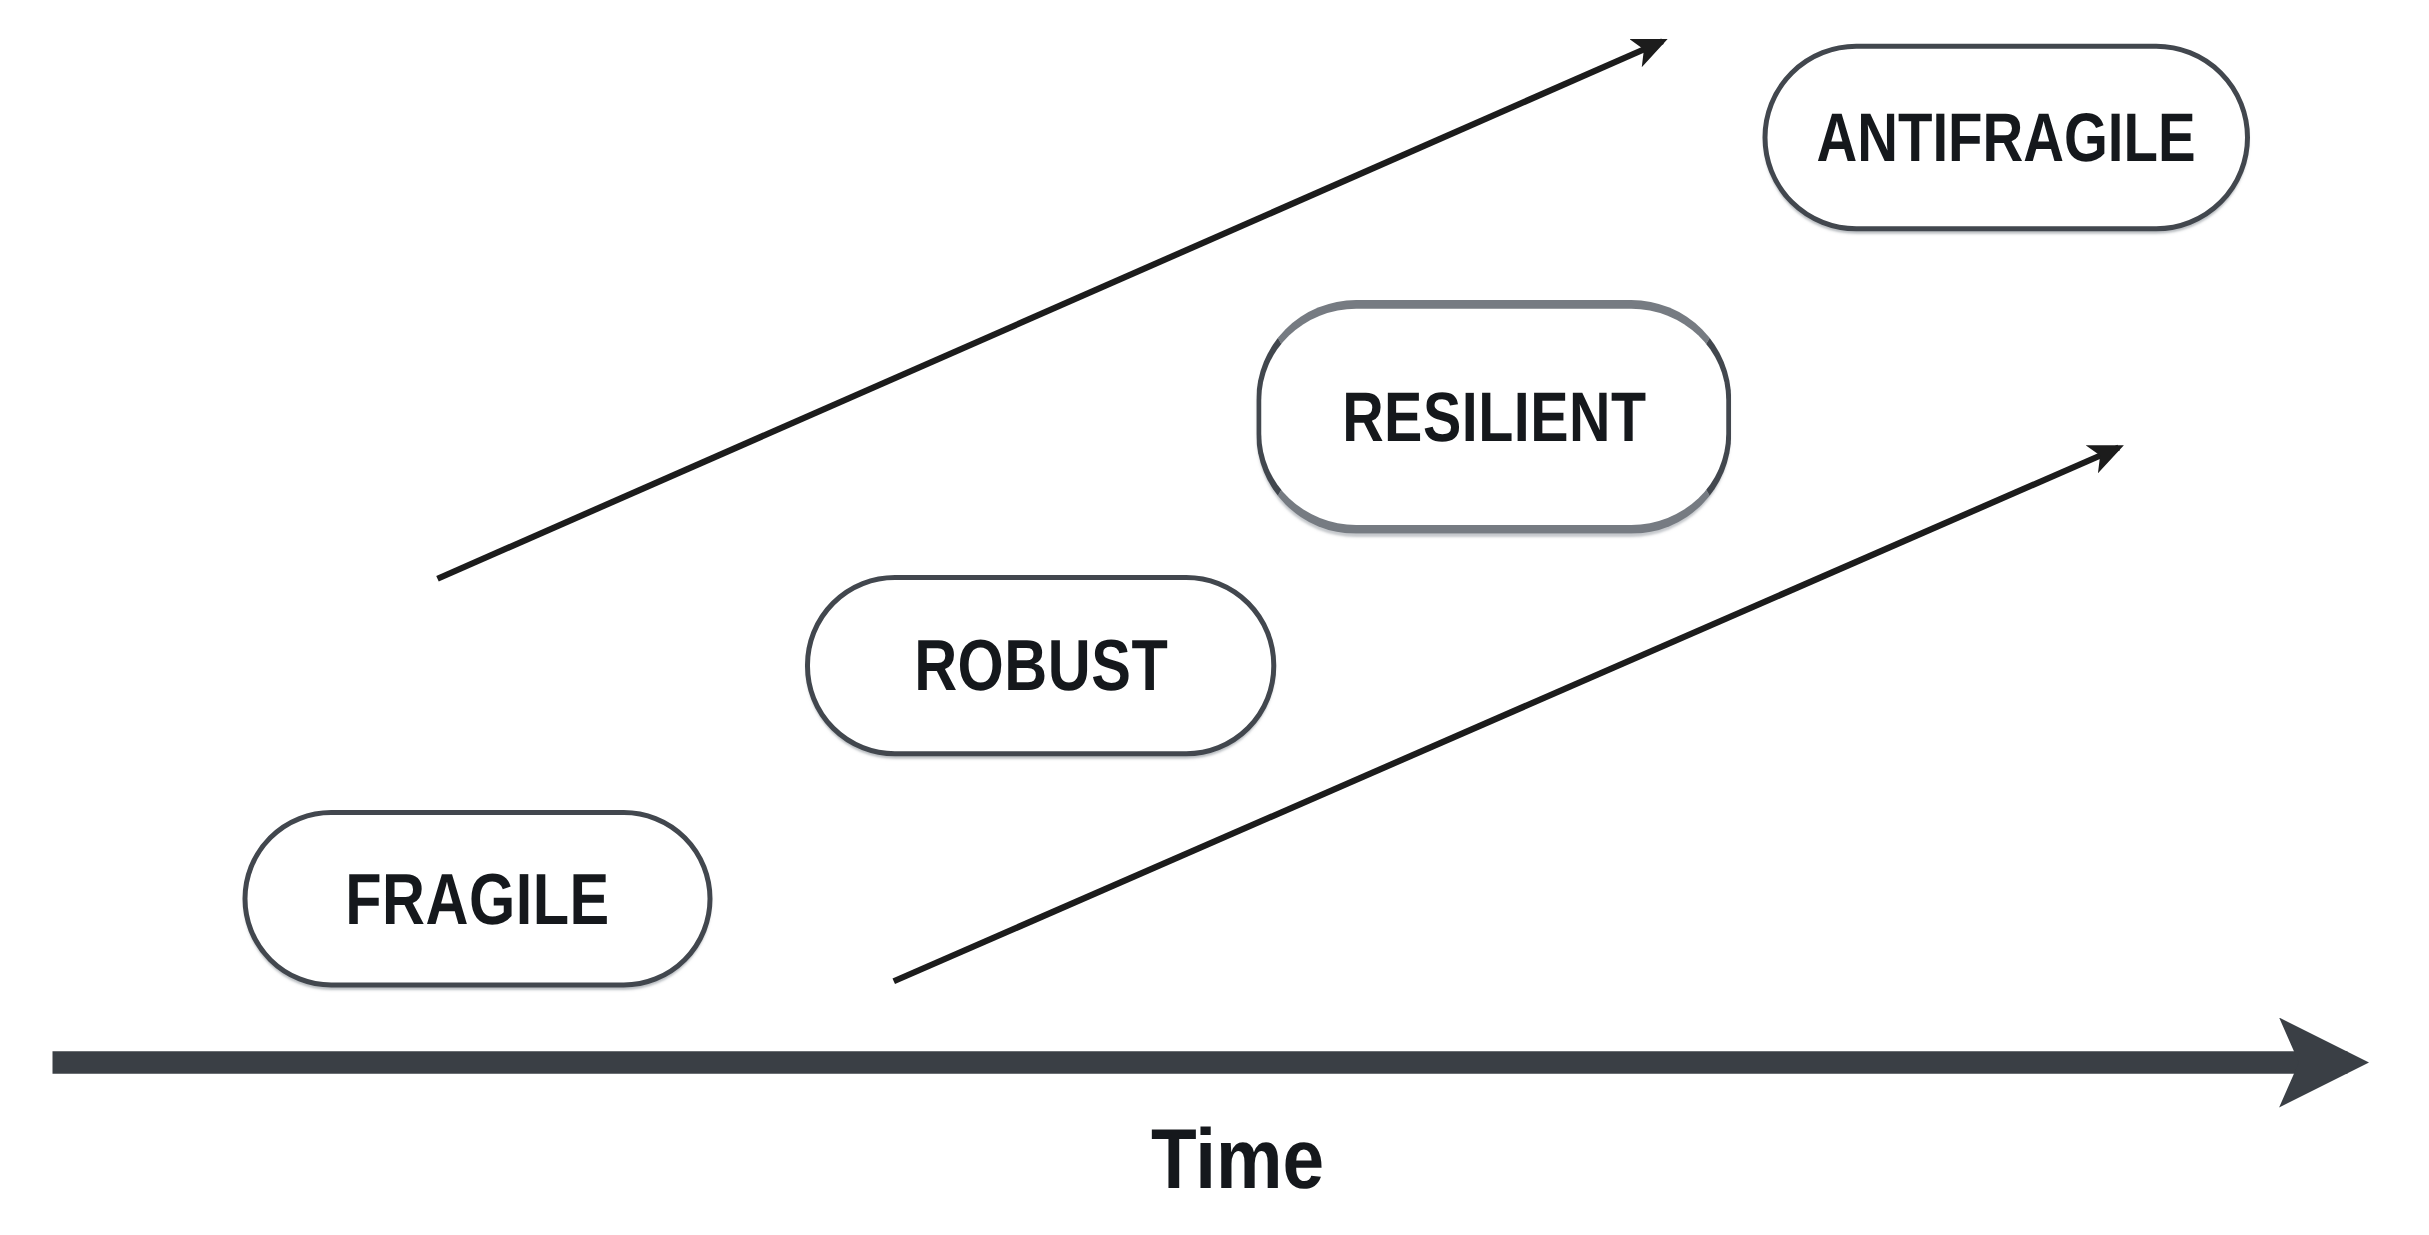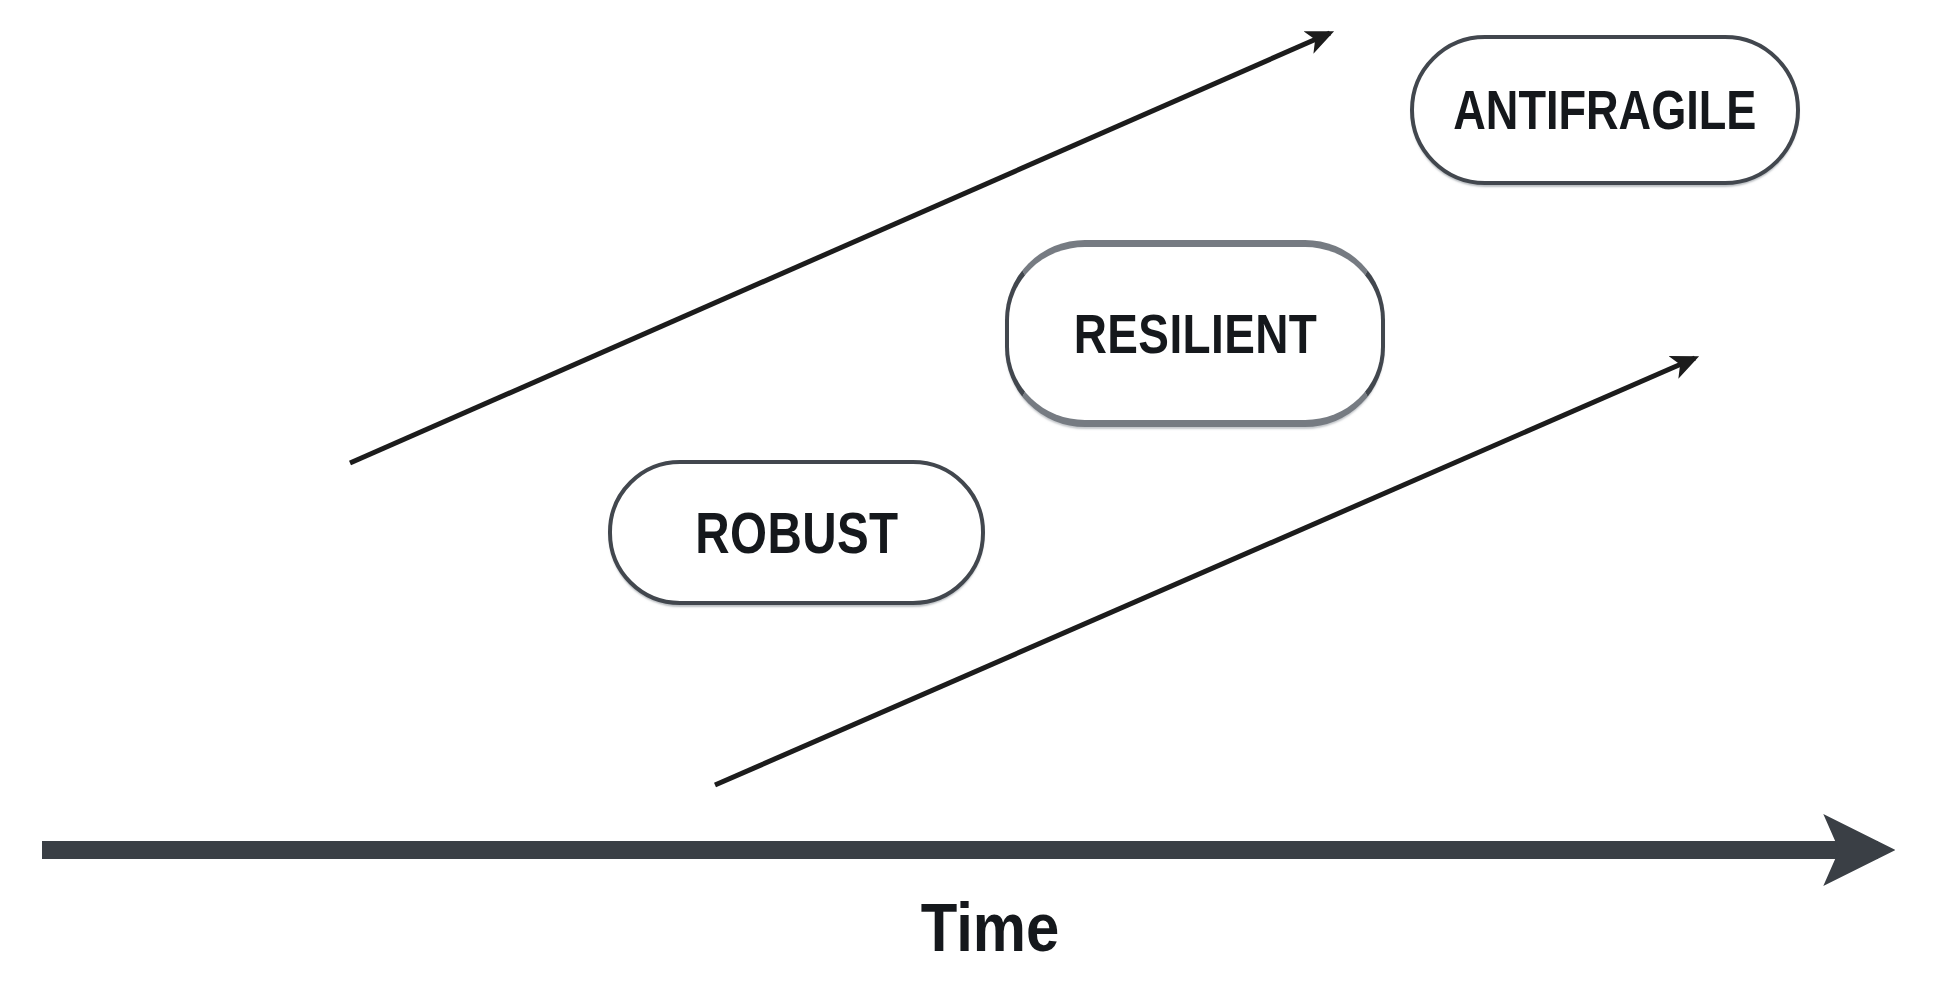--- a/index.html
+++ b/index.html
@@ -42,21 +42,21 @@
   }
   #pill-fragile {
     left: 194px;  top: 648px;  width: 376px;  height: 142px;
     border: 4px solid #42474e;
     border-radius: 71px / 71px;
     box-shadow: 0 3px 2px -1px rgba(130,136,143,0.55);
   }
   #pill-fragile .pill-label { font-size: 58px; }
 
   #pill-robust {
-    left: 608px;  top: 460px;  width: 377px;  height: 145px;
+    left: 644px;  top: 460px;  width: 377px;  height: 145px;
     border: 4px solid #42474e;
     border-radius: 72px / 72px;
     box-shadow: 0 3px 2px -1px rgba(130,136,143,0.55);
   }
   #pill-robust .pill-label { font-size: 58px; }
 
   #pill-resilient {
     left: 1005px;  top: 240px;  width: 380px;  height: 187px;
     border: 4px solid #42474e;
     border-top-width: 7px;
@@ -108,20 +108,23 @@
       </marker>
     </defs>
 
     <line x1="350" y1="463" x2="1330" y2="33" stroke="#1c1c1c" stroke-width="5" stroke-linecap="butt" marker-end="url(#tri-thin)"></line>
 
     <line x1="715" y1="785" x2="1695" y2="358" stroke="#1c1c1c" stroke-width="5" stroke-linecap="butt" marker-end="url(#tri-thin)"></line>
 
     <line x1="42" y1="850" x2="1878" y2="850" stroke="#3a3f45" stroke-width="18" stroke-linecap="butt" marker-end="url(#tri-axis)"></line>
   </svg>
 
+  <div class="pill" id="pill-fragile">
+    <span class="pill-label">FRAGILE</span>
+  </div>
 
   <div class="pill" id="pill-robust">
     <span class="pill-label">ROBUST</span>
   </div>
 
   <div class="pill" id="pill-resilient">
     <span class="pill-label">RESILIENT</span>
   </div>
 
   <div class="pill" id="pill-antifragile">

